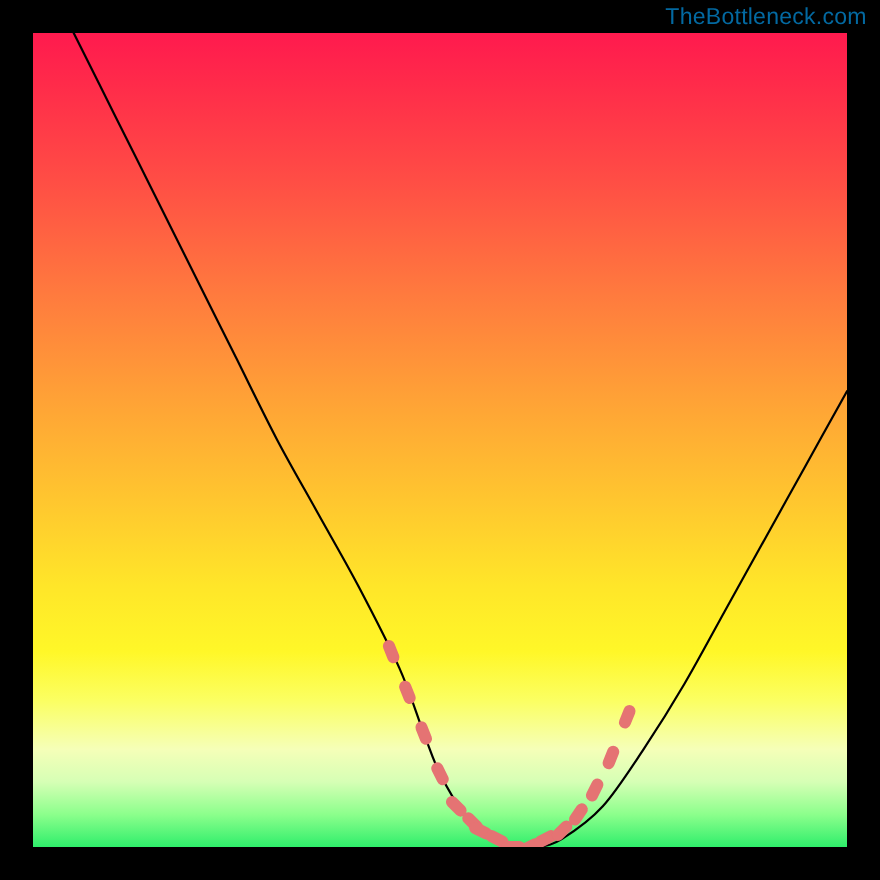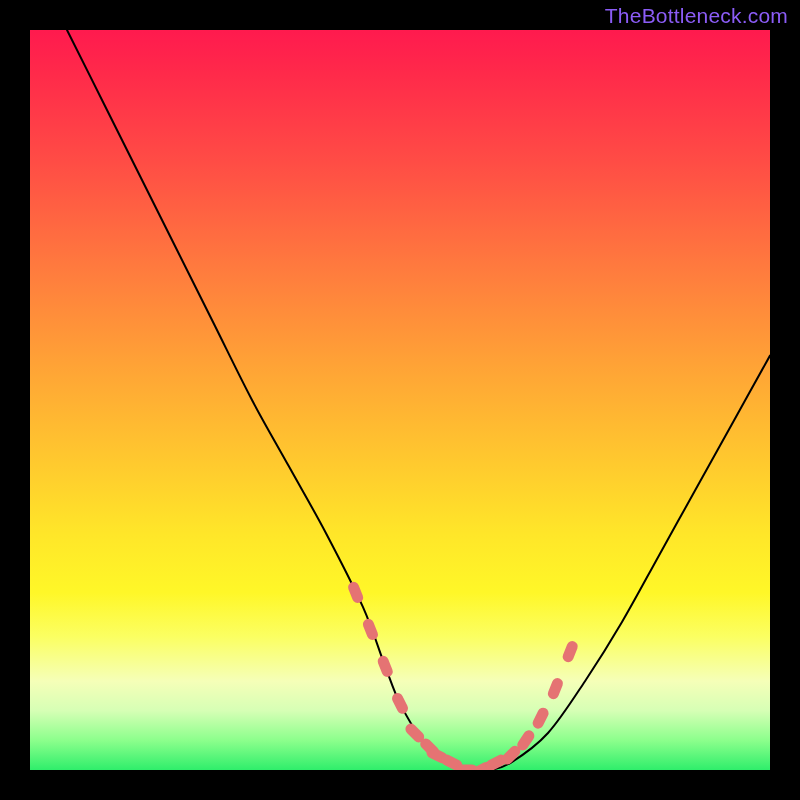--- a/index.html
+++ b/index.html
@@ -47,21 +47,21 @@
     position: absolute;
     left: 0;
     top: 0;
     width: 740px;
     height: 740px;
   }
   .watermark {
     position: absolute;
     top: 4px;
     right: 12px;
-    color: #8b5cf6;
+    color: #0369a1;
     font-size: 21px;
     font-weight: 400;
     letter-spacing: 0.2px;
     user-select: none;
   }
 </style>
 </head>
 <body>
 
 <div class="frame">

